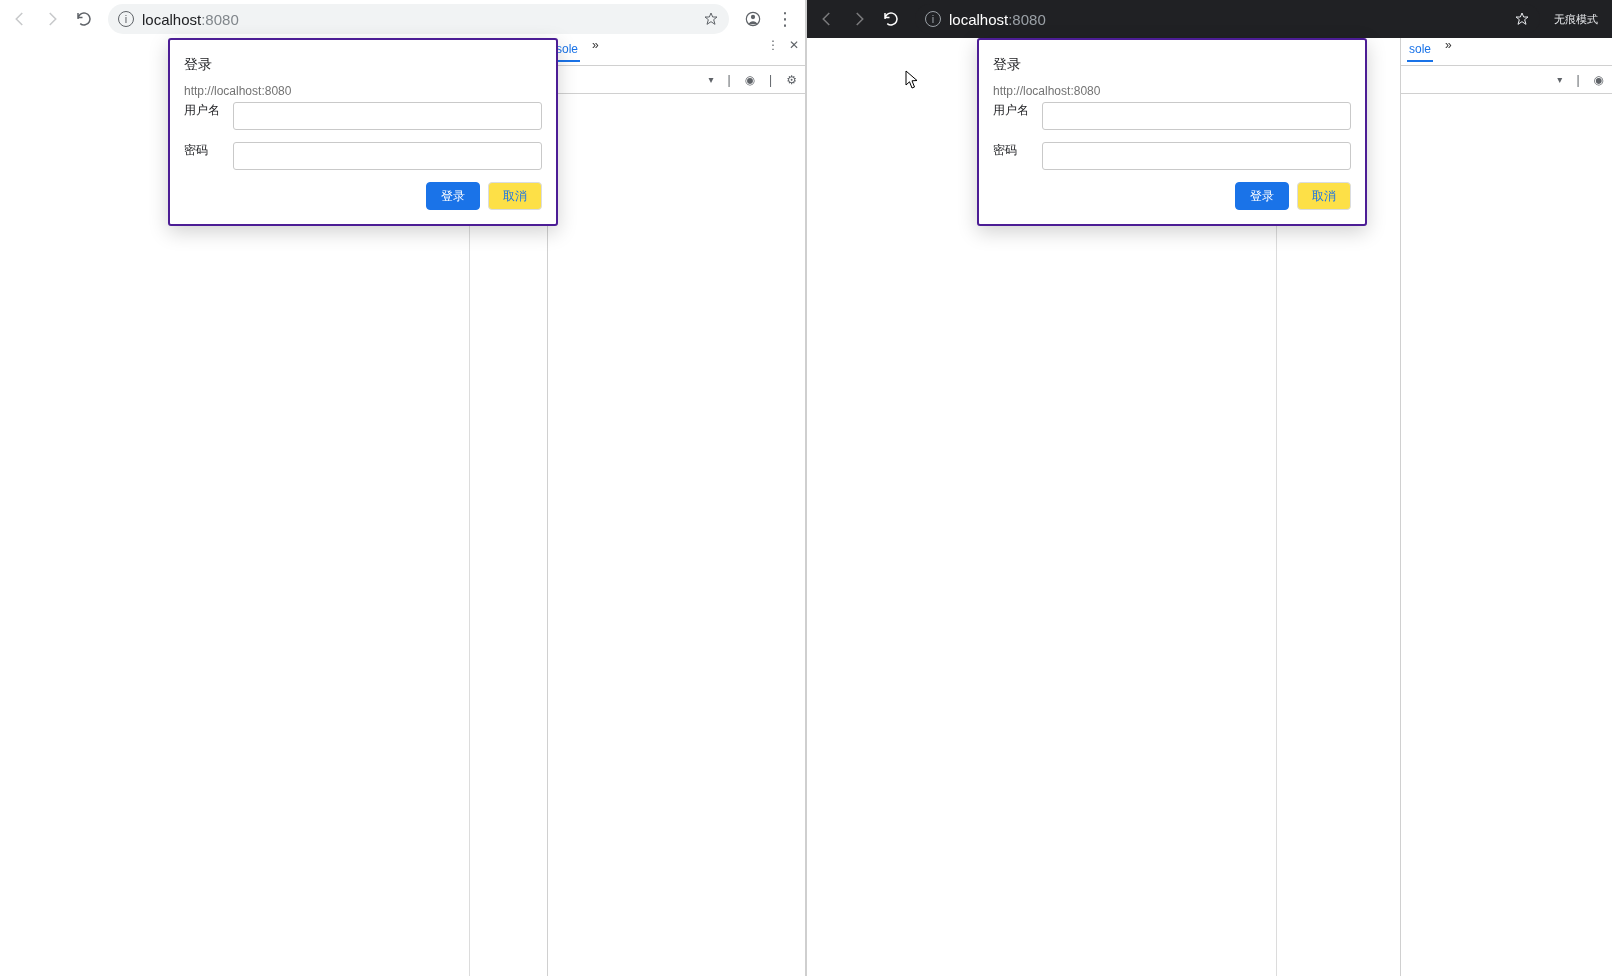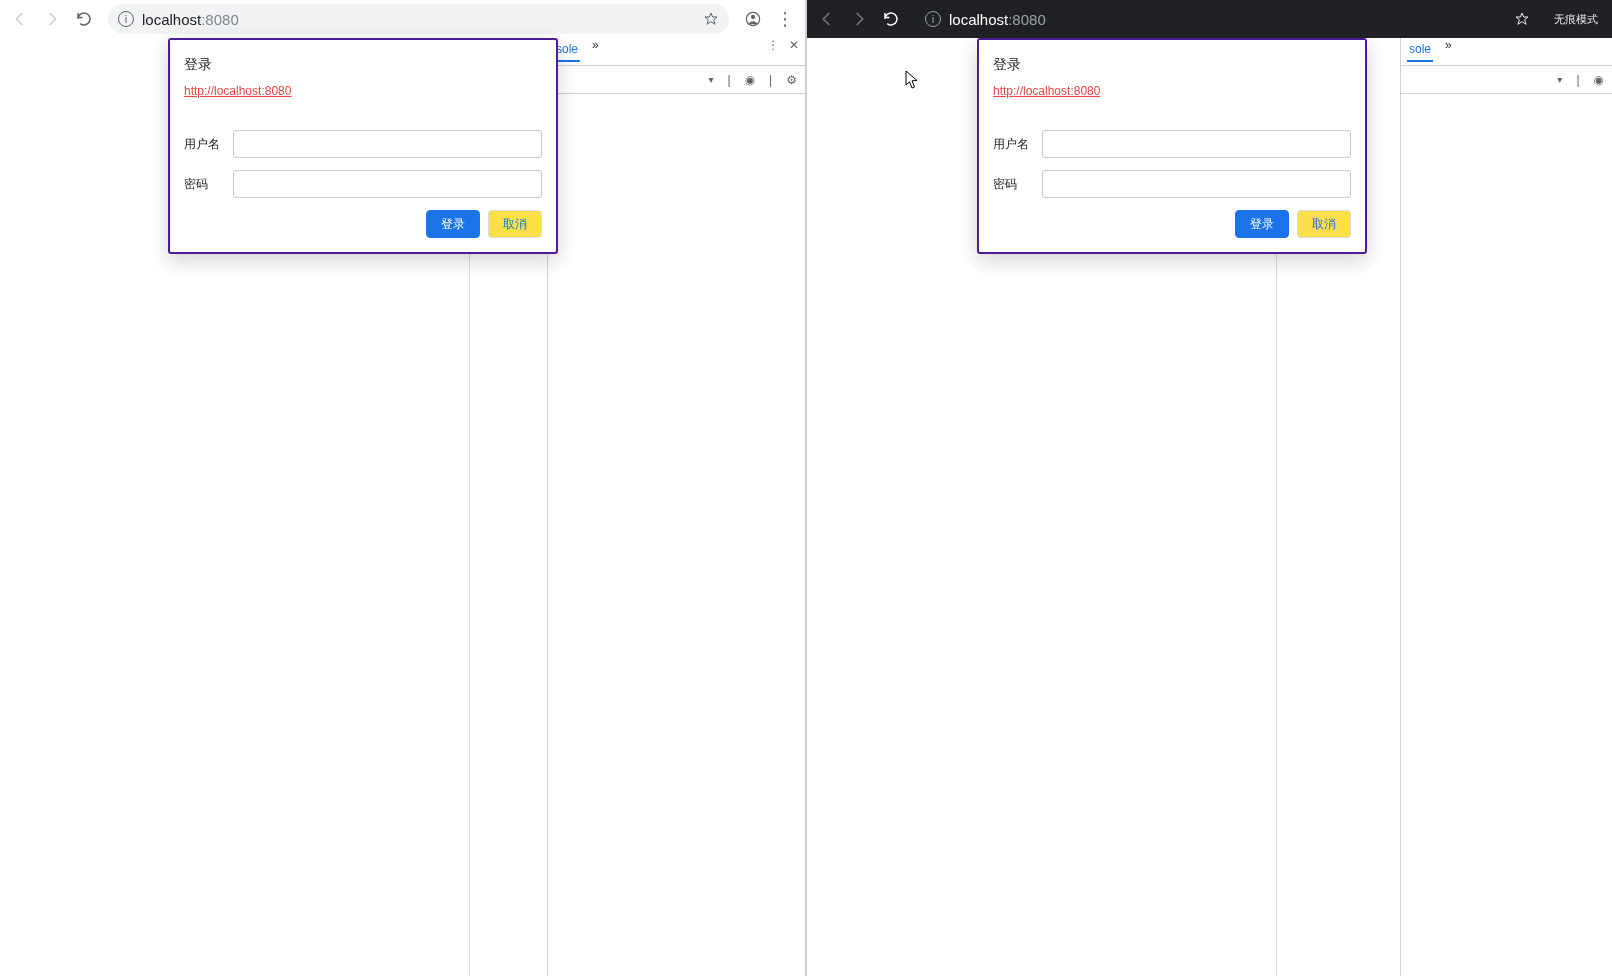--- a/index.html
+++ b/index.html
@@ -53,22 +53,22 @@
   
   .page-divider { position:absolute; left:469px; top:38px; bottom:0; width:1px; background:#dcdcdc; }
 
   
   .dialog { position:absolute; top:38px; width:390px; background:#fff;
     border:2px solid #4c1d95; border-radius:3px;
     box-shadow:0 6px 20px rgba(0,0,0,.18); padding:16px 14px 14px 14px; }
   .left-pane .dialog { left:168px; }
   .right-pane .dialog { left:170px; }
   .dlg-title { font-size:14px; color:#202124; margin-bottom:10px; }
-  .dlg-url { font-size:12px; color:#ef4444; margin-bottom:32px;text-decoration:underline; }
-  .dlg-row { display:flex; align-items:center; margin-bottom:12px; gap:7px; }
+  .dlg-url { font-size:12px; color:#737373; margin-bottom:4px; }
+  .dlg-row { display:flex; align-items:flex-start; margin-bottom:12px; gap:7px; }
   .dlg-label { width:42px; font-size:12px; color:#202124; flex:none; }
   .dlg-input { flex:1; height:28px; border:1px solid #c9c9c9; border-radius:3px; padding:0 6px;
     font-size:13px; outline:none; }
   .dlg-buttons { display:flex; justify-content:flex-end; gap:8px; margin-top:8px; }
   .btn { height:28px; min-width:54px; border-radius:4px; font-size:12px; padding:0 14px;
     display:inline-flex; align-items:center; justify-content:center; cursor:pointer; }
   .btn.primary { background:#1a73e8; color:#fff; border:1px solid #1a73e8; }
   .btn.secondary { background:#fde047; color:#1a73e8; border:1px solid #dadce0; }
 
   

